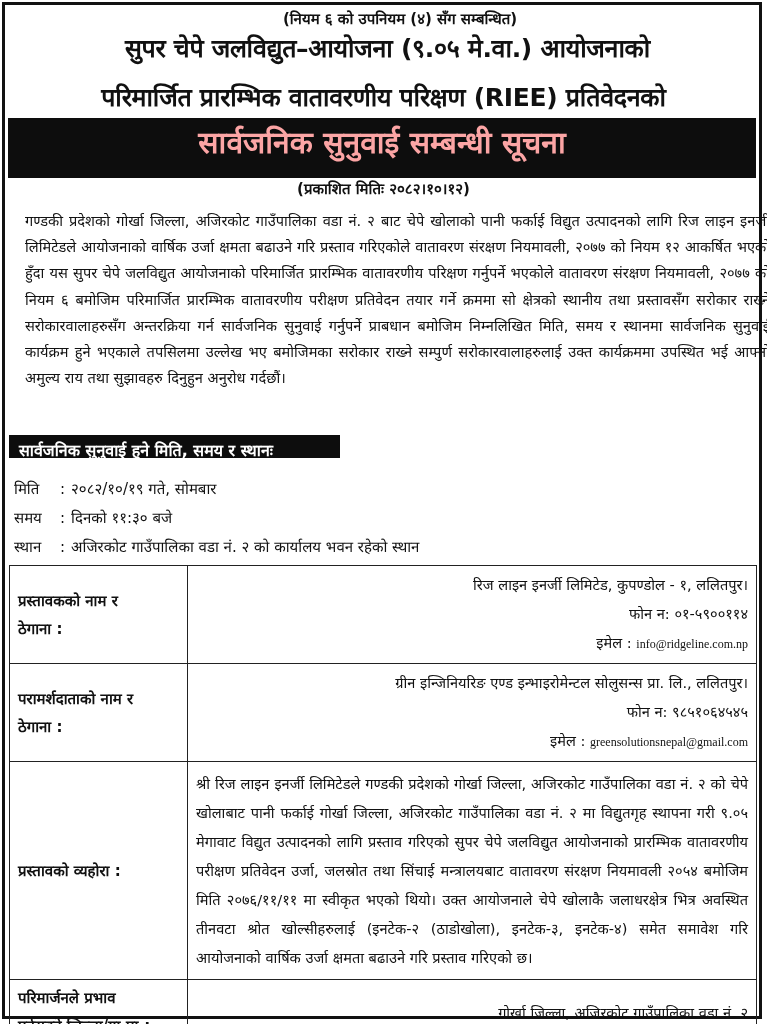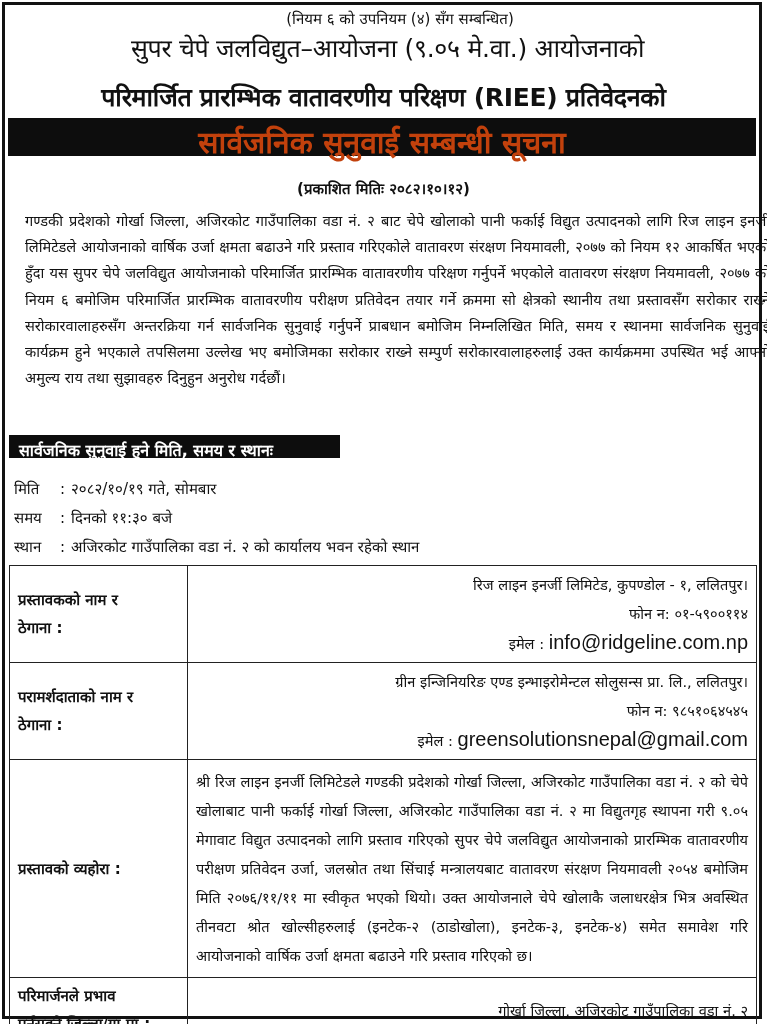--- a/index.html
+++ b/index.html
@@ -1,39 +1,39 @@
 <!DOCTYPE html>
 <html><head>
 <meta charset="utf-8">
 <style>
   html, body { margin: 0; padding: 0; background: #ffffff; }
   body { width: 767px; height: 1024px; overflow: hidden; position: relative;
          font-family: "DejaVu Sans", sans-serif; color: #111; }
   .frame { position: absolute; left: 2px; top: 2px; width: 760px; height: 1017px;
            border: 3px solid #111; box-sizing: border-box; }
   .center { text-align: center; }
-  .rule-ref { position: absolute; left: 0; right: 0; top: 8px; font-size: 15px; font-weight: normal; padding-left: 33px; }
-  .title1 { position: absolute; left: 8px; right: 0; top: 30px; font-size: 25px; font-weight: normal; letter-spacing: -0.3px; }
+  .rule-ref { position: absolute; left: 0; right: 0; top: 8px; font-size: 15px; font-weight: bold; padding-left: 33px; }
+  .title1 { position: absolute; left: 8px; right: 0; top: 30px; font-size: 25px; font-weight: bold; letter-spacing: -0.3px; }
   .title2 { position: absolute; left: 0; right: 0; top: 72px; font-size: 25px; font-weight: bold; letter-spacing: -0.3px; margin-top: 7px; }
-  .banner { position: absolute; left: 8px; top: 118px; width: 748px; height: 38px; background: #0d0d0d;
-            color: #c2410c; font-size: 30px; font-weight: bold; line-height: 50px; }
+  .banner { position: absolute; left: 8px; top: 118px; width: 748px; height: 60px; background: #0d0d0d;
+            color: #fca5a5; font-size: 30px; font-weight: bold; line-height: 50px; }
   .pubdate { position: absolute; left: 0; right: 0; top: 178px; font-size: 15px; font-weight: bold; }
   .para { position: absolute; left: 25px; width: 745px; top: 208px; font-size: 14.6px; line-height: 26.2px;
           text-align: justify; text-align-last: left; }
   .sec-head { position: absolute; left: 9px; top: 435px; height: 23px; width: 331px; background: #0d0d0d;
               color: #fff; font-size: 16px; font-weight: bold; line-height: 31px; padding-left: 10px; box-sizing: border-box; }
   .kv { position: absolute; left: 14px; font-size: 15px; }
   .kv .k { display: inline-block; min-width: 40px; }
   .kv .sep { margin: 0 6px; }
   table.info { position: absolute; left: 9px; top: 565px; width: 748px; border-collapse: collapse; font-size: 14.6px; }
   table.info td { border: 1.5px solid #222; vertical-align: middle; padding: 4px 8px; }
   table.info td.label { width: 161px; font-weight: bold; font-size: 15px; line-height: 28px; }
   table.info td.value { line-height: 29px; text-align: right; }
   .line { display: block; }
-  .latin { font-family: Liberation Sans, sans-serif; font-size: 20px; margin-top: 36px; }
+  .latin { font-family: Liberation Serif, serif; font-size: 12px; margin-top: 36px; }
 </style>
 </head>
 <body>
 
 <div class="frame"></div>
 
 <div class="rule-ref center">(नियम ६ को उपनियम (४) सँग सम्बन्धित)</div>
 <div class="title1 center">सुपर चेपे जलविद्युत–आयोजना (९.०५ मे.वा.) आयोजनाको</div>
 <div class="title2 center">परिमार्जित प्रारम्भिक वातावरणीय परिक्षण (RIEE) प्रतिवेदनको</div>
 <div class="banner center">सार्वजनिक सुनुवाई सम्बन्धी सूचना</div>

